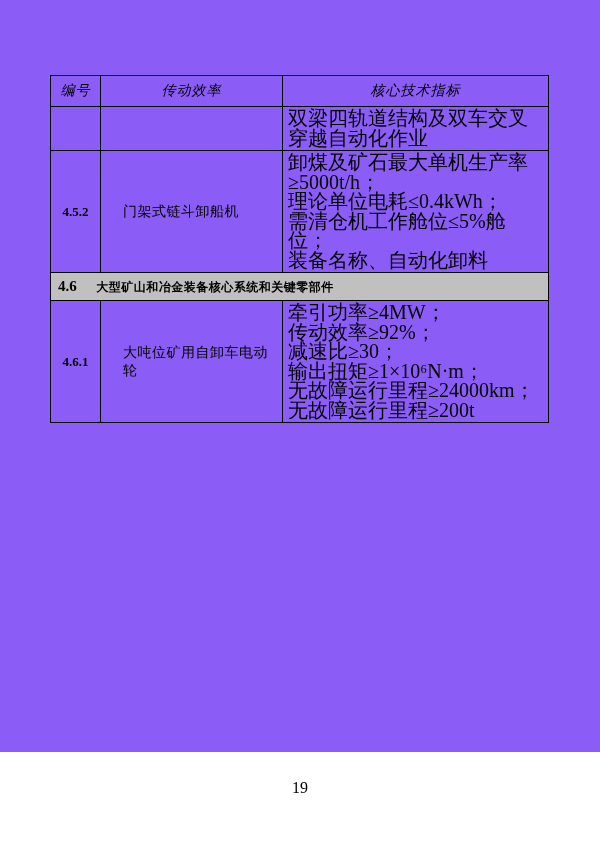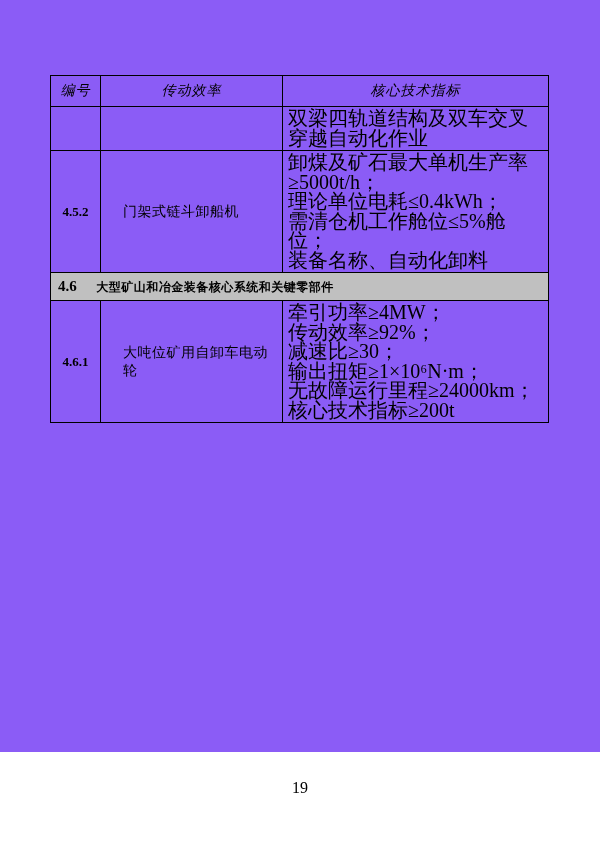--- a/index.html
+++ b/index.html
@@ -132,21 +132,21 @@
 
       <tr class="row-461">
         <td class="cell-id">4.6.1</td>
         <td class="cell-name">大吨位矿用自卸车电动轮</td>
         <td class="cell-specs">
           <div class="spec-line">牵引功率≥4MW；</div>
           <div class="spec-line">传动效率≥92%；</div>
           <div class="spec-line">减速比≥30；</div>
           <div class="spec-line">输出扭矩≥1×10⁶N·m；</div>
           <div class="spec-line">无故障运行里程≥24000km；</div>
-          <div class="spec-line">核心技术指标≥200t</div>
+          <div class="spec-line">无故障运行里程≥200t</div>
         </td>
       </tr>
 
     </tbody>
   </table>
 
   <div class="page-number">19</div>
 
 </div>
 

